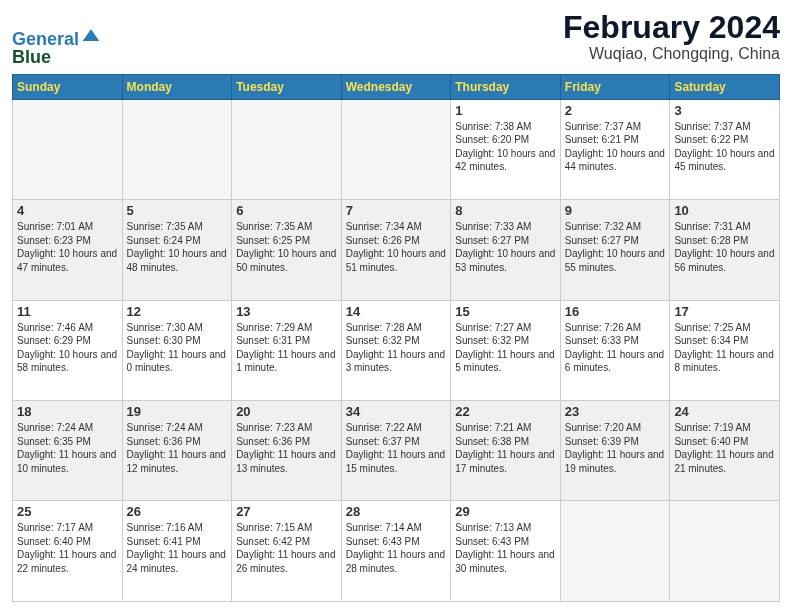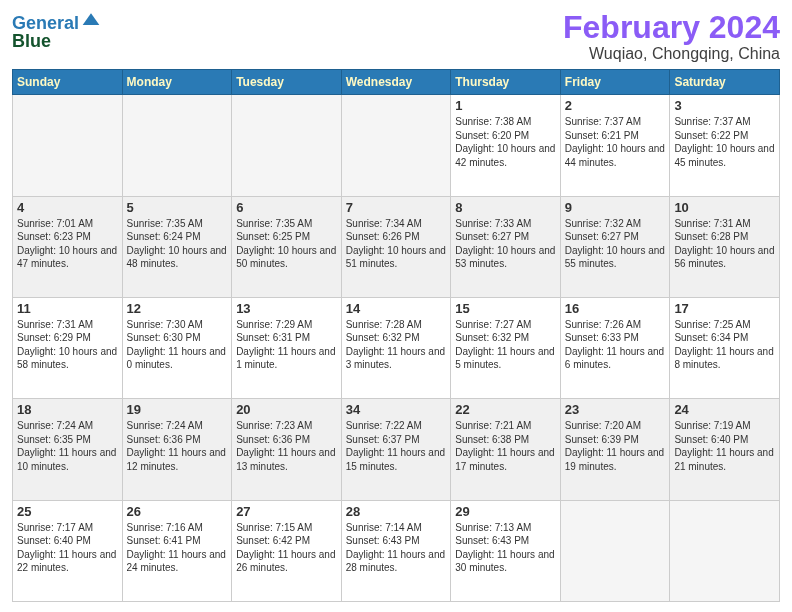--- a/index.html
+++ b/index.html
@@ -19,21 +19,21 @@
     }
     .header {
       display: flex;
       align-items: flex-start;
       justify-content: space-between;
       margin-bottom: 6px;
     }
     .logo {
       display: flex;
       align-items: center;
-      margin-top: 4px;
+      margin-top: 20px;
     }
     .logo-text {
       font-size: 18px;
       font-weight: bold;
       color: #333;
       line-height: 1.1;
     }
     .logo-text span {
       color: #2a7ab5;
     }
@@ -42,38 +42,38 @@
       height: 20px;
       margin-left: 2px;
       margin-top: -8px;
     }
     .title-block {
       text-align: right;
     }
     .title-block h1 {
       font-size: 32px;
       font-weight: bold;
-      color: #8b5cf6;
+      color: #0f172a;
       line-height: 1.1;
     }
     .title-block h2 {
       font-size: 16px;
       color: #404040;
       font-weight: normal;
     }
     .calendar {
       flex: 1;
       border: 1px solid #ccc;
       border-collapse: collapse;
       width: 100%;
       table-layout: fixed;
     }
     .calendar th {
       background: #2a7ab5;
-      color: #fef9c3;
+      color: #fde047;
       font-size: 12px;
       font-weight: bold;
       padding: 5px 4px;
       border: 1px solid #1e6090;
       text-align: left;
     }
     .calendar td {
       border: 1px solid #ccc;
       vertical-align: top;
       padding: 3px 4px;
@@ -210,21 +210,21 @@
             <span class="day-number">10</span>
             <div class="day-info">Sunrise: 7:31 AM
 Sunset: 6:28 PM
 Daylight: 10 hours
 and 56 minutes.</div>
           </td>
         </tr>
         <tr>
           <td>
             <span class="day-number">11</span>
-            <div class="day-info">Sunrise: 7:31 AM
+            <div class="day-info">Sunrise: 7:46 AM
 Sunset: 6:29 PM
 Daylight: 10 hours
 and 58 minutes.</div>
           </td>
           <td>
             <span class="day-number">12</span>
             <div class="day-info">Sunrise: 7:30 AM
 Sunset: 6:30 PM
 Daylight: 11 hours
 and 0 minutes.</div>

